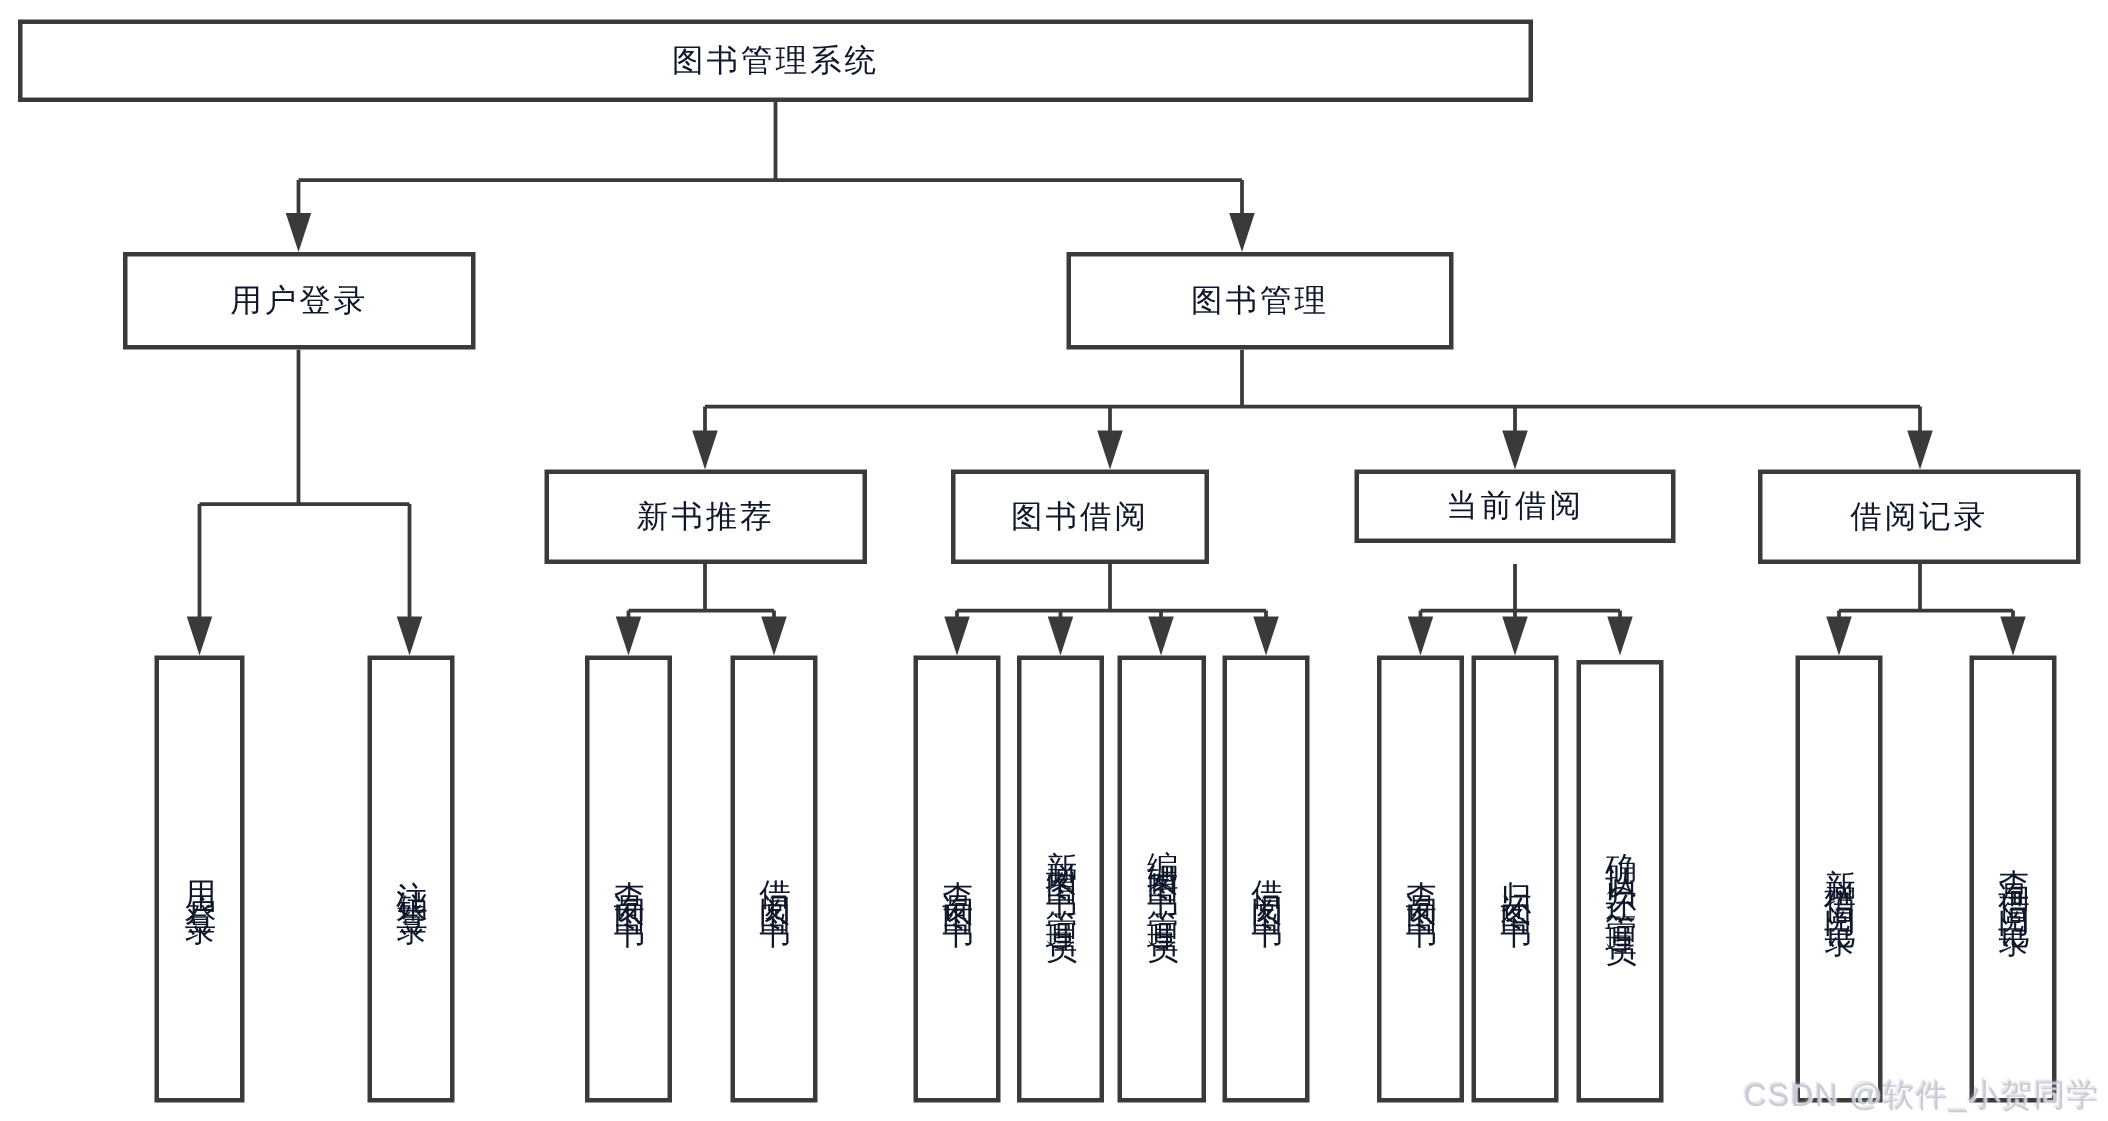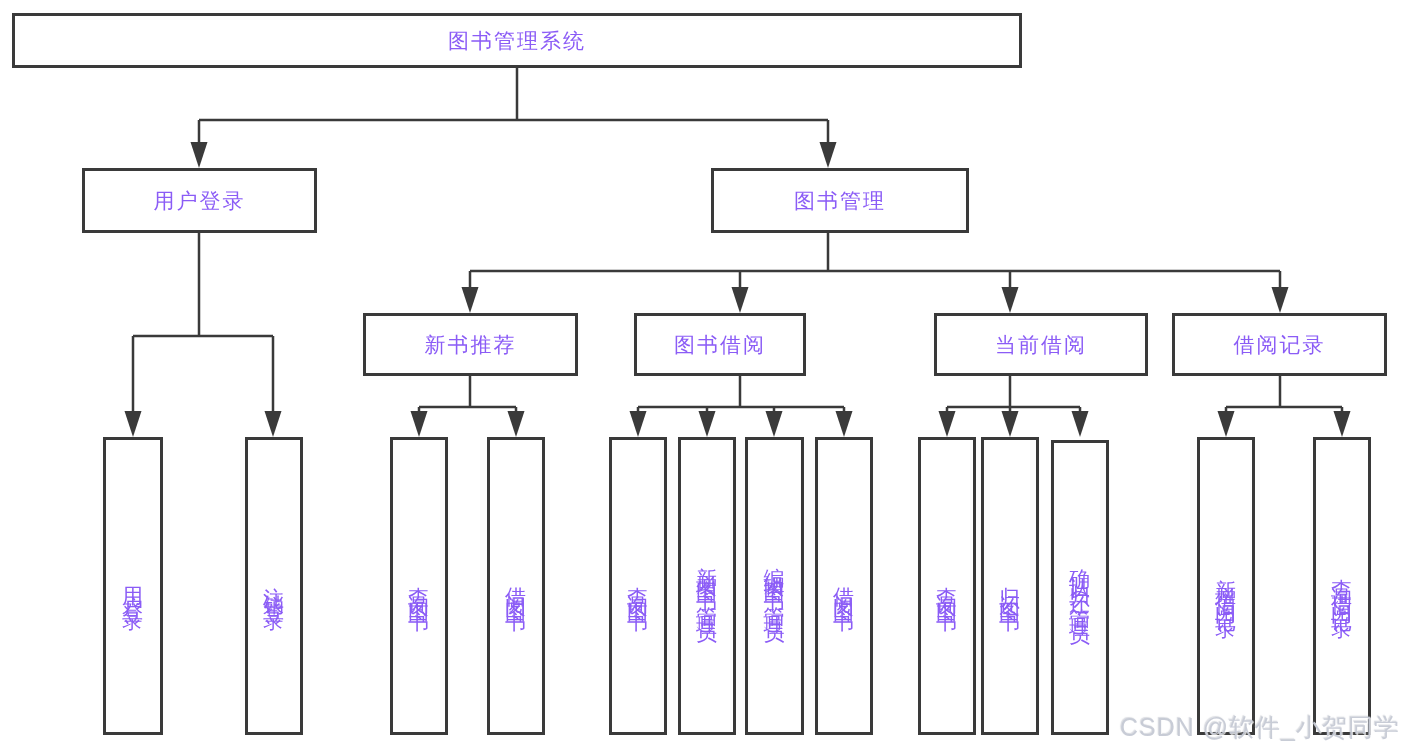--- a/index.html
+++ b/index.html
@@ -9,21 +9,21 @@
     width: 1405px;
     height: 747px;
     background: #ffffff;
     font-family: "Liberation Sans", "DejaVu Sans", sans-serif;
     overflow: hidden;
   }
   .box {
     position: absolute;
     background: #ffffff;
     border: 3px solid #3a3a3a;
-    color: #8b5cf6;
+    color: #0f172a;
     display: flex;
     align-items: center;
     justify-content: center;
     font-size: 21px;
     line-height: 1.2;
   }
   .hbox { letter-spacing: 2px; }
   .vbox {
     writing-mode: vertical-rl;
     text-orientation: mixed;
@@ -32,21 +32,21 @@
   .connector-svg {
     position: absolute;
     left: 0; top: 0;
     width: 1405px; height: 747px;
     pointer-events: none;
   }
   .watermark {
     position: absolute;
     right: 5px;
     bottom: 3px;
-    font-size: 25px;
+    font-size: 21px;
     letter-spacing: 1px;
     color: rgba(197, 201, 212, 0.95);
     text-shadow: 1px 1px 1px rgba(255,255,255,0.85), -1px -1px 1px rgba(150,155,168,0.35);
     z-index: 5;
     white-space: nowrap;
     text-align: right;
   }
 </style>
 </head>
 <body>
@@ -96,21 +96,21 @@
     </g>
   </svg>
 
   <div class="box hbox" style="left:12px; top:13px; width:1010px; height:55px;">图书管理系统</div>
 
   <div class="box hbox" style="left:82px; top:168px; width:235px; height:65px;">用户登录</div>
   <div class="box hbox" style="left:711px; top:168px; width:258px; height:65px;">图书管理</div>
 
   <div class="box hbox" style="left:363px; top:313px; width:215px; height:63px;">新书推荐</div>
   <div class="box hbox" style="left:634px; top:313px; width:172px; height:63px;">图书借阅</div>
-  <div class="box hbox" style="left:934px; top:313px; width:214px; height:63px;">当前借阅</div>
+  <div class="box hbox" style="left:903px; top:313px; width:214px; height:49px;">当前借阅</div>
   <div class="box hbox" style="left:1172px; top:313px; width:215px; height:63px;">借阅记录</div>
 
   <div class="box vbox" style="left:103px; top:437px; width:60px; height:298px;">用户登录</div>
   <div class="box vbox" style="left:245px; top:437px; width:58px; height:298px;">注销登录</div>
 
   <div class="box vbox" style="left:390px; top:437px; width:58px; height:298px;">查询图书</div>
   <div class="box vbox" style="left:487px; top:437px; width:58px; height:298px;">借阅图书</div>
 
   <div class="box vbox" style="left:609px; top:437px; width:58px; height:298px;">查询图书</div>
   <div class="box vbox" style="left:678px; top:437px; width:58px; height:298px;">新增图书（管理员）</div>

